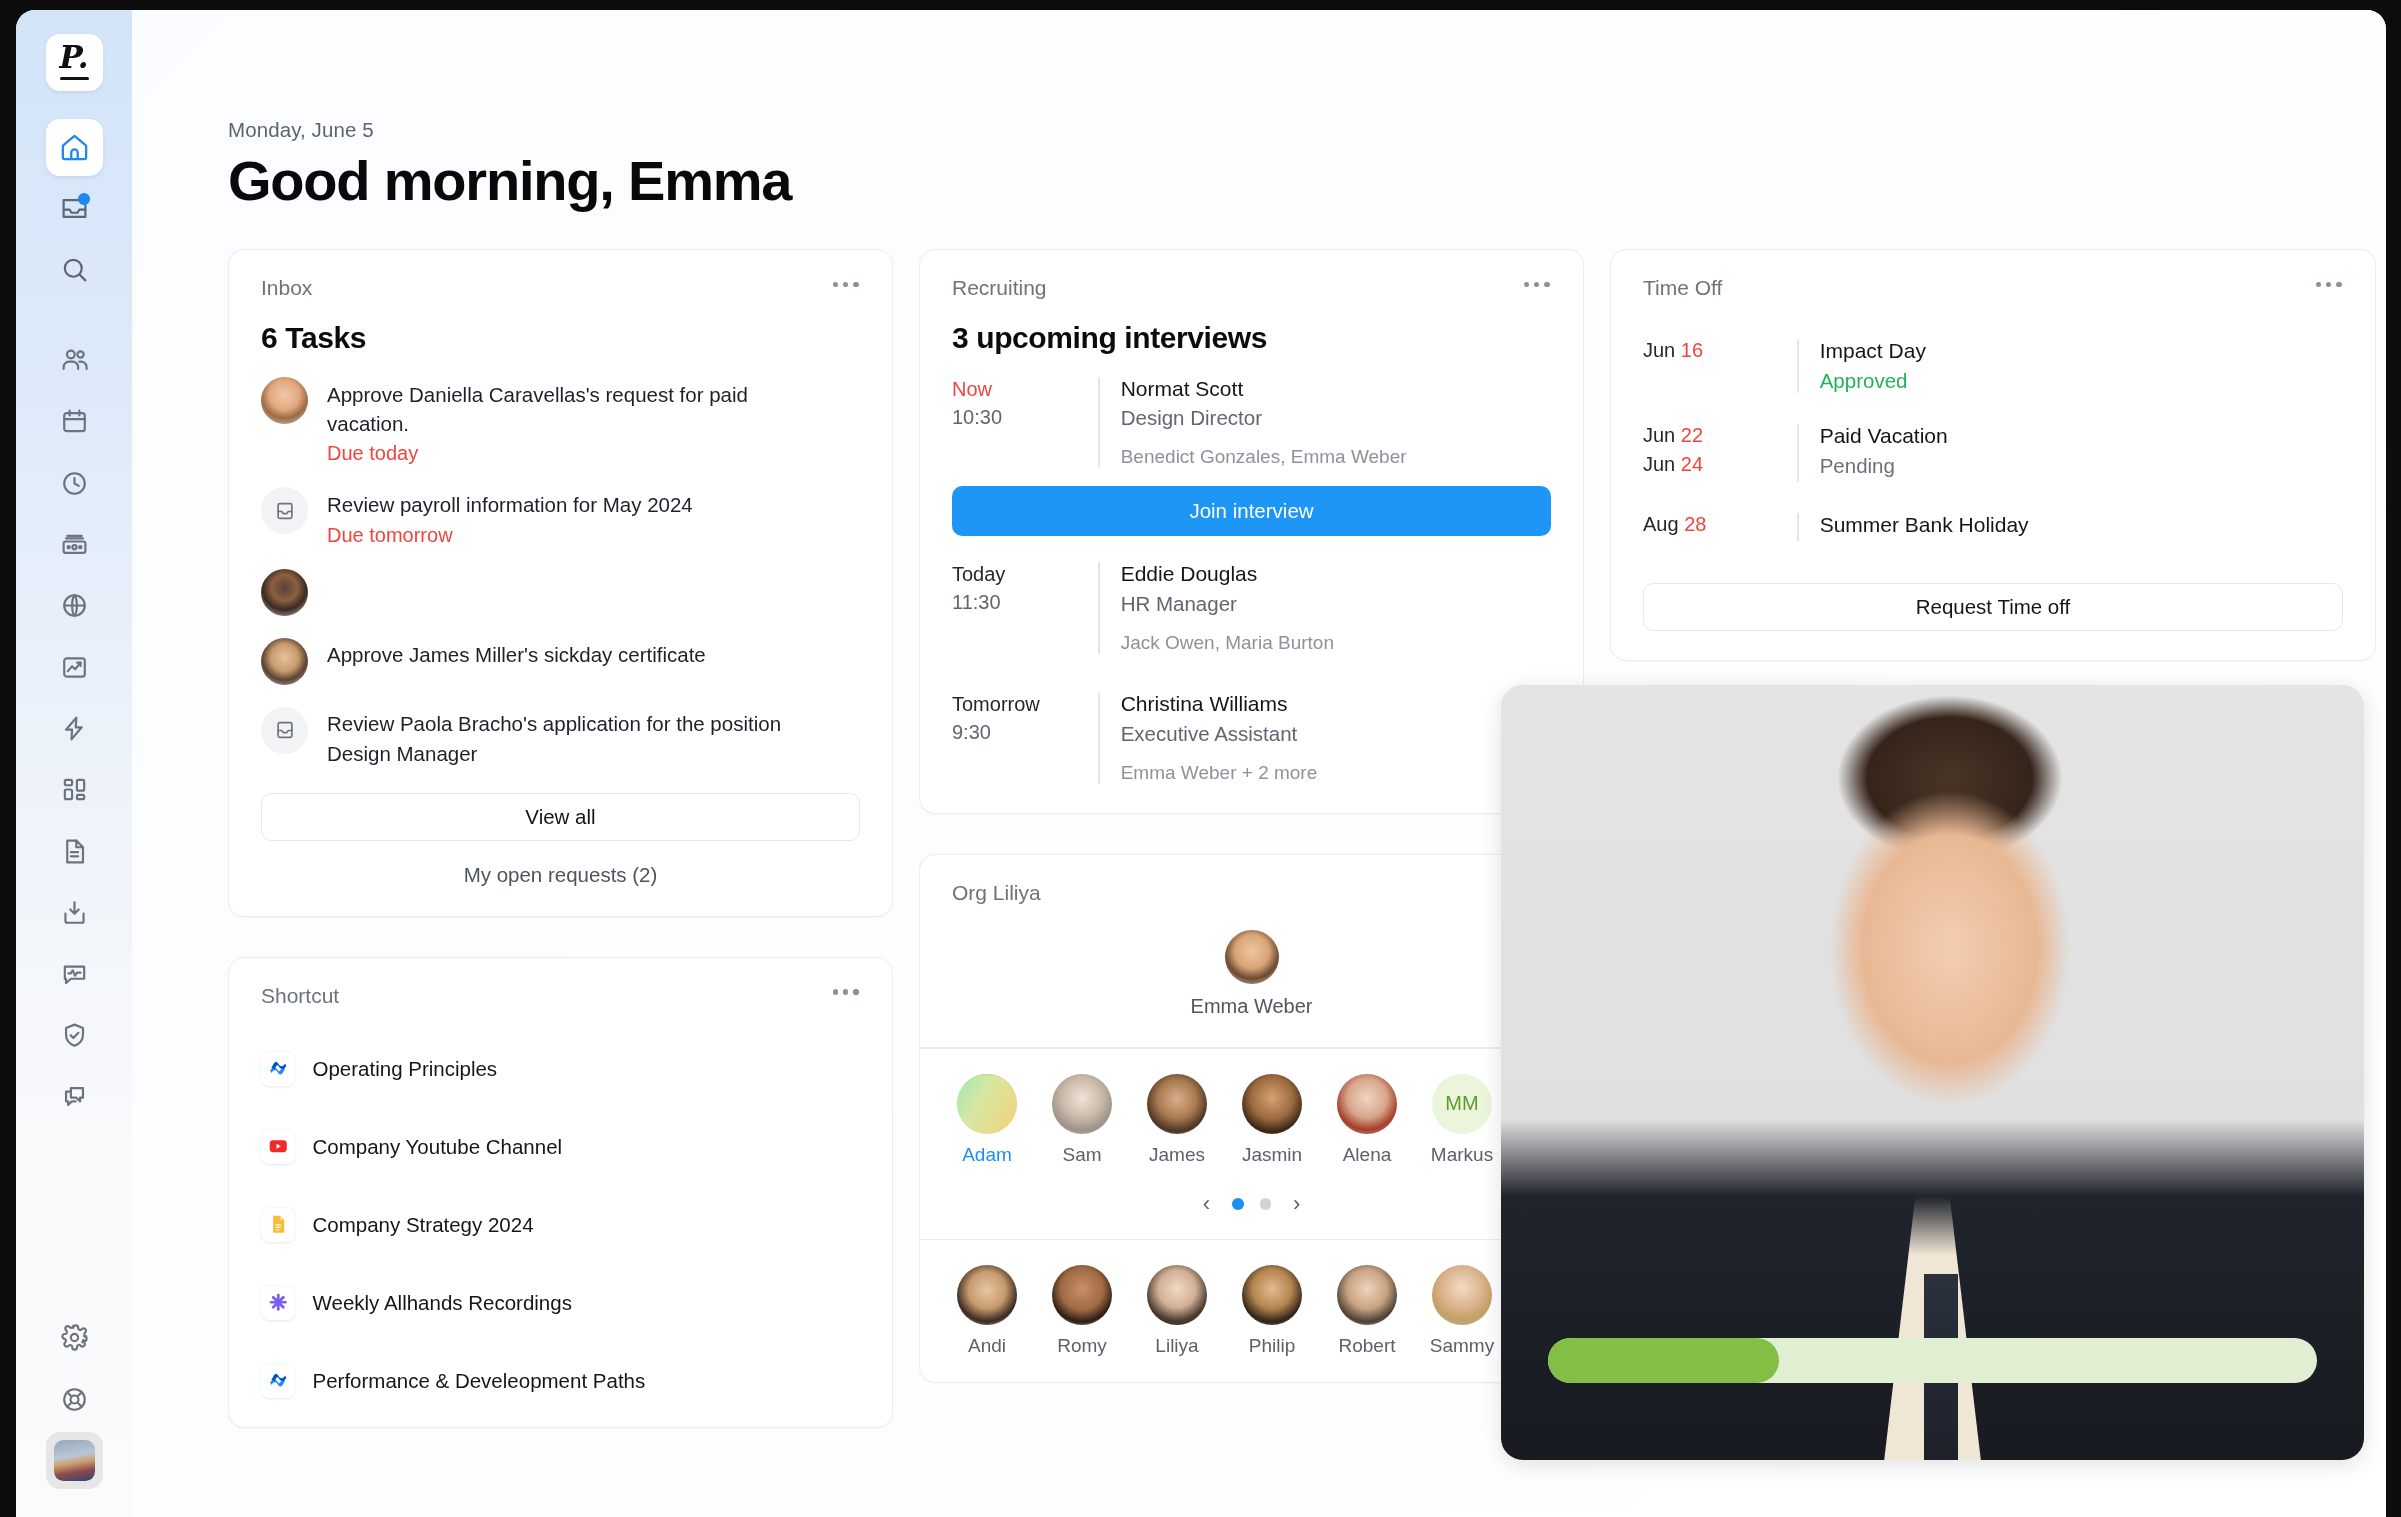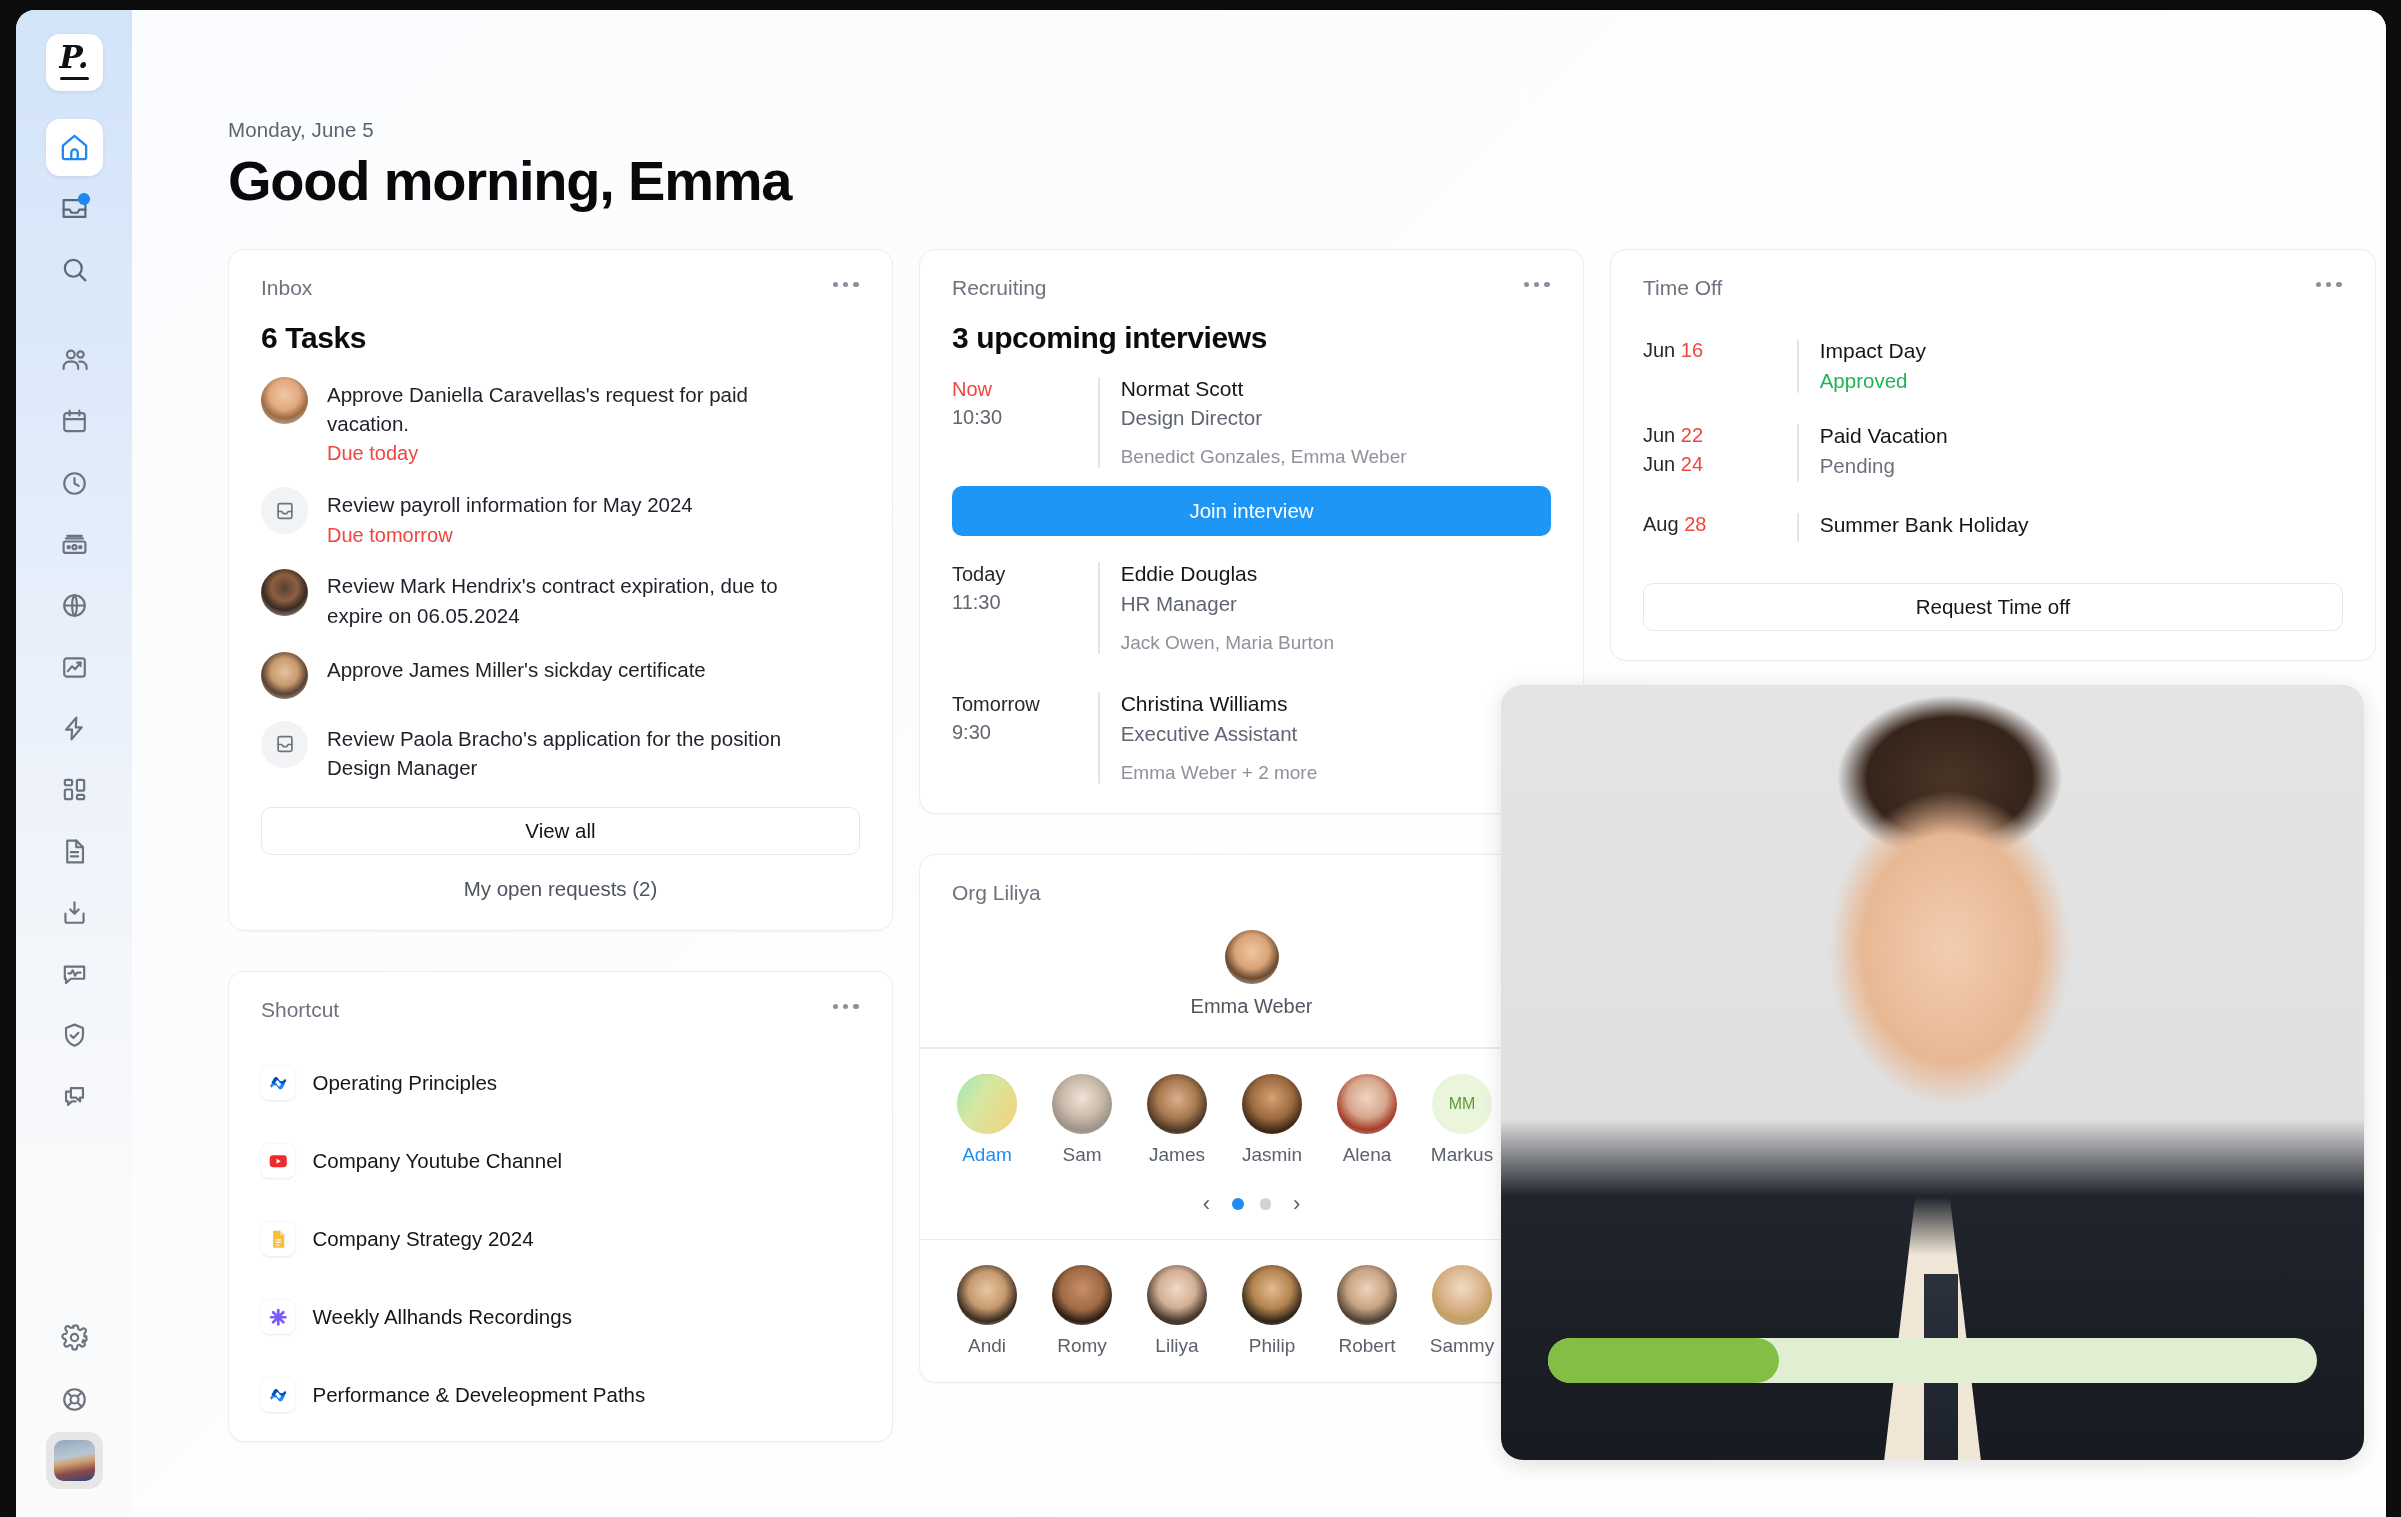--- a/index.html
+++ b/index.html
@@ -158,21 +158,21 @@
   .org-top { display:flex; flex-direction:column; align-items:center; padding: 25px 0 29px 0;}
   .org-top .av { width:54px; height:54px; border-radius:50%; overflow:hidden; }
   .org-top .nm { font-size: 20px; color:#4f5660; margin-top: 11.7px;}
   .org-div { height:1.5px; background:#ededf0; margin: 0 -32px; }
   .org-row { display:flex; gap: 25px; padding: 25px 0 7.3px 0;}
   .org-member { width: 70px; display:flex; flex-direction:column; align-items:center; cursor:pointer;}
   .org-member .av { width:60px; height:60px; border-radius:50%; overflow:hidden; }
   .org-member .nm { font-size:19px; color:#5b626c; margin-top: 10.2px; white-space:nowrap; }
   .org-member .nm.sel { color:#1e8ef5; }
   .initials { width:60px;height:60px;border-radius:50%;background:#eaf5dc;color:#5f9b2f;
-              display:flex;align-items:center;justify-content:center;font-size:16px;}
+              display:flex;align-items:center;justify-content:center;font-size:20px;}
   .pager { display:flex; align-items:center; justify-content:center; gap:16px; padding: 17.5px 0 4.4px 0;}
   .pager .arrow { font-size:22px; color:#5b626c; cursor:pointer; padding: 0 5.8px;}
   .pg-dot { width:11.7px;height:11.7px;border-radius:50%;background:#cfd2d7; cursor:pointer;}
   .pg-dot.on { background:#1e8ef5; }
   .org-div2 { height:1.5px; background:#ededf0; margin: 17.5px -32px 0 -32px; }
 
   
   .av-img { width:100%; height:100%; }
   .p1 { background: radial-gradient(circle at 50% 38%, #f0c7a8 0%, #e2a87f 40%, #9d6b42 62%, #cfd9e6 100%); }
   .p2 { background: radial-gradient(circle at 50% 40%, #5a4132 0%, #8c5f41 35%, #3b2a20 60%, #cfd6de 100%); }
@@ -461,23 +461,20 @@
               <div class="task-body">
                 <div class="task-text">Review payroll information for May 2024</div>
                 <div class="task-due">Due tomorrow</div>
               </div>
             </div>
 
             <div class="task">
               <div class="task-av">
                   <div class="av-img p2"></div>
                 </div>
-              <div class="task-body">
-                <div class="task-text">Review Mark Hendrix's contract expiration, due to expire on 06.05.2024</div>
-              </div>
             </div>
 
             <div class="task">
               <div class="task-av">
                   <div class="av-img p3"></div>
                 </div>
               <div class="task-body">
                 <div class="task-text">Approve James Miller's sickday certificate</div>
               </div>
             </div>

